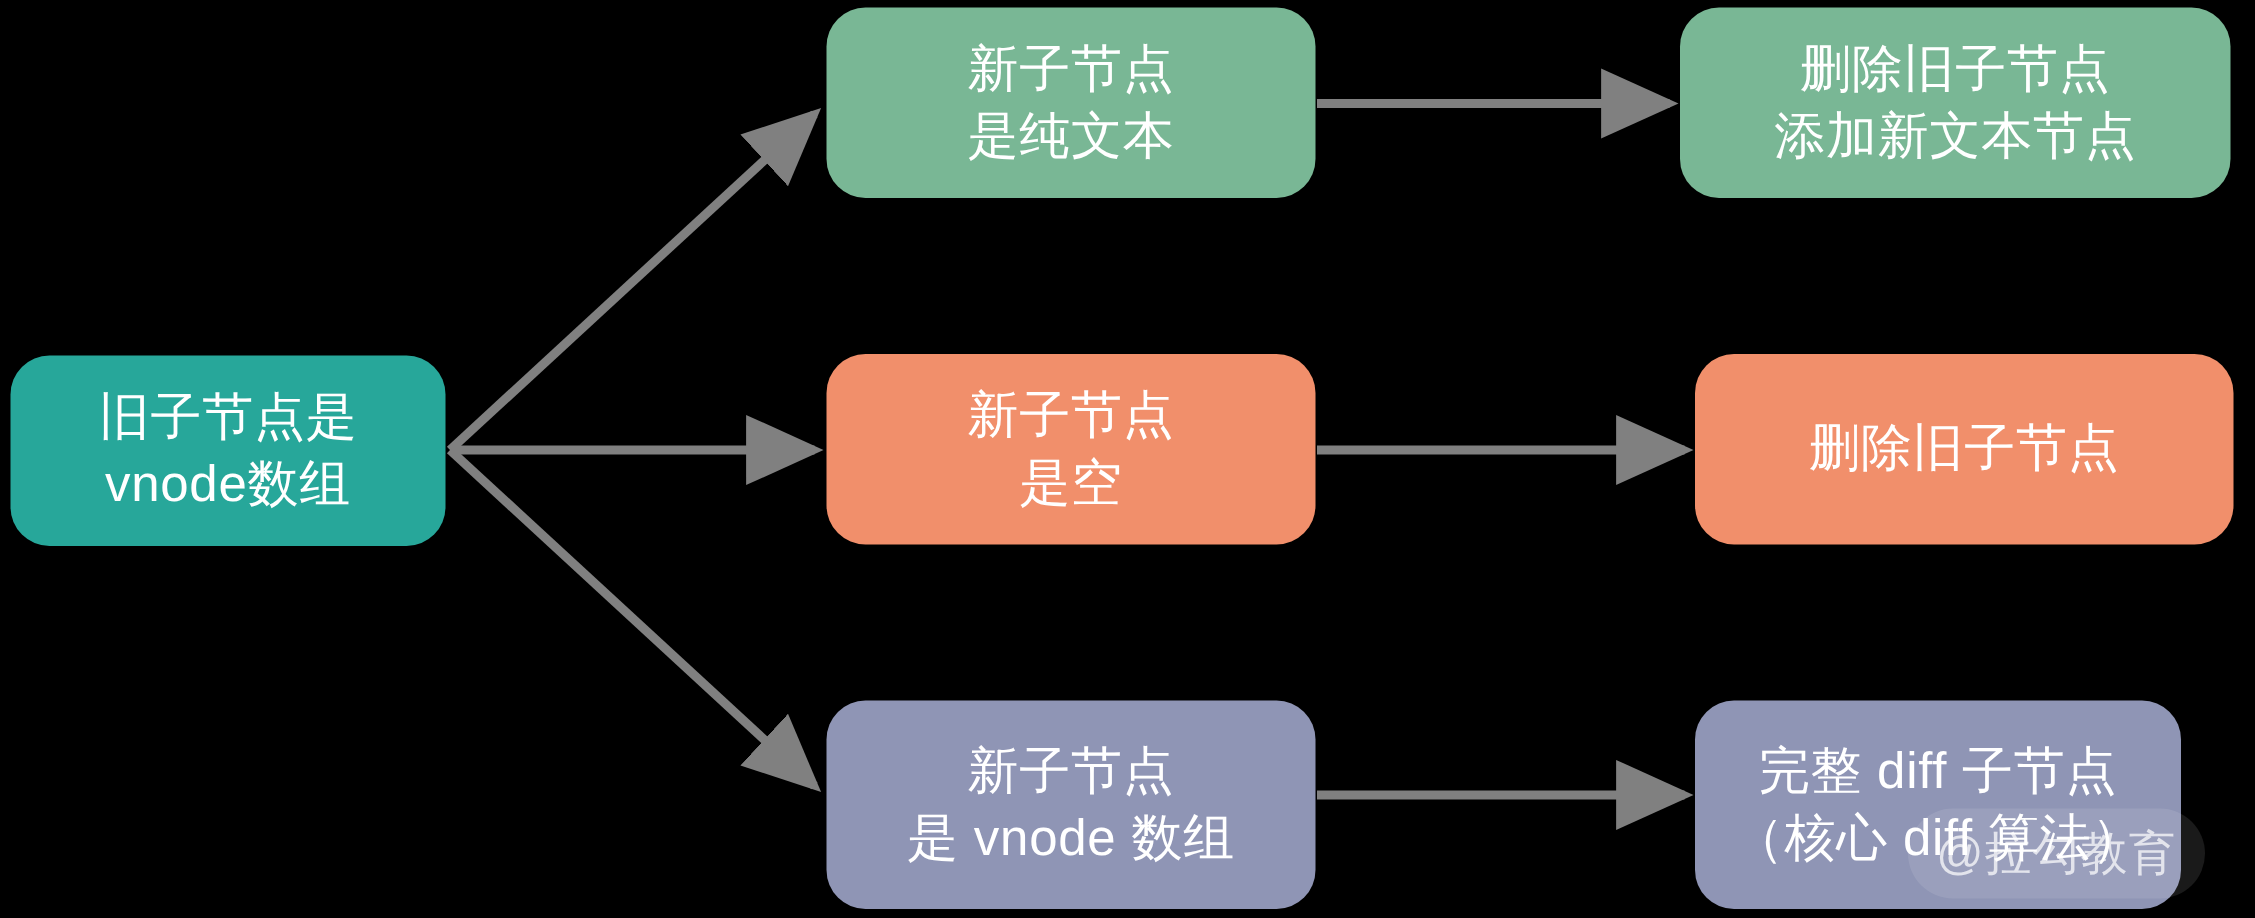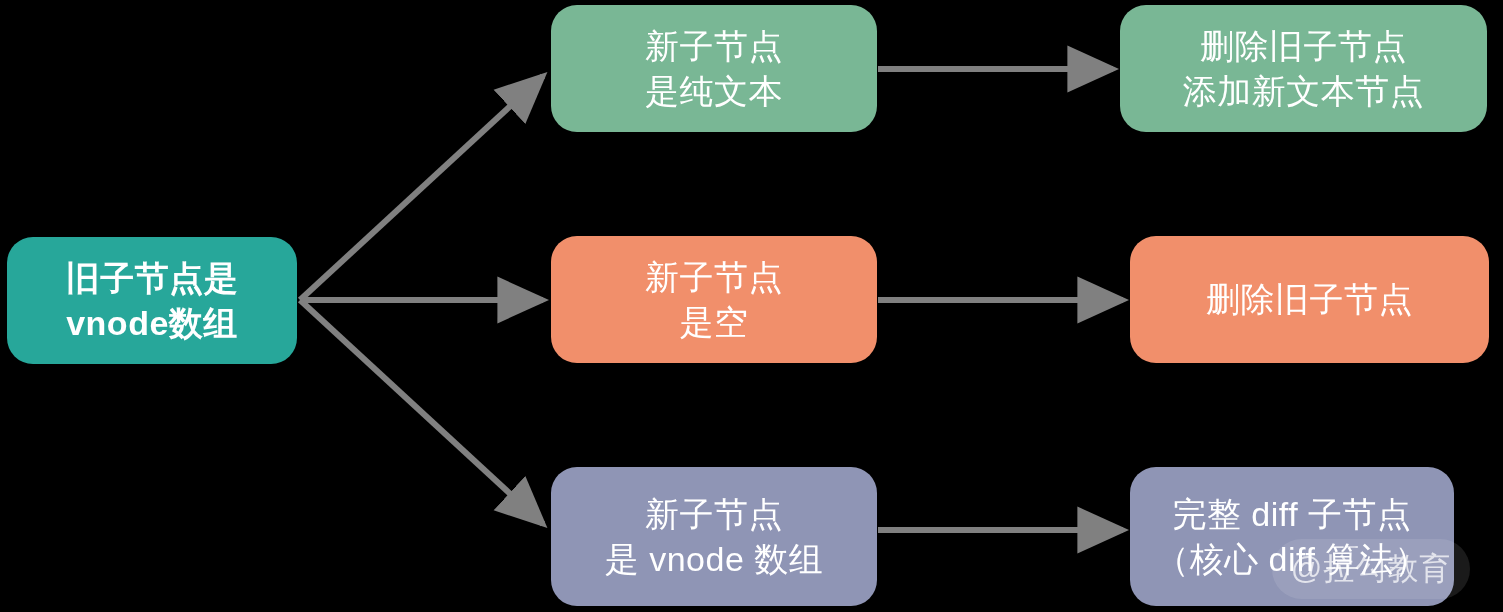--- a/index.html
+++ b/index.html
@@ -105,21 +105,21 @@
 
     <line x1="300" y1="300" x2="543" y2="76" stroke="#808080" stroke-width="6" marker-end="url(#ah)"></line>
     <line x1="300" y1="300" x2="543" y2="300" stroke="#808080" stroke-width="6" marker-end="url(#ah)"></line>
     <line x1="300" y1="300" x2="543" y2="524" stroke="#808080" stroke-width="6" marker-end="url(#ah)"></line>
 
     <line x1="878" y1="69" x2="1113" y2="69" stroke="#808080" stroke-width="6" marker-end="url(#ah)"></line>
     <line x1="878" y1="300" x2="1123" y2="300" stroke="#808080" stroke-width="6" marker-end="url(#ah)"></line>
     <line x1="878" y1="530" x2="1123" y2="530" stroke="#808080" stroke-width="6" marker-end="url(#ah)"></line>
   </svg>
 
-  <div class="node" id="node-root" style="background: rgb(39, 167, 154); font-weight: bold;">旧子节点是
+  <div class="node" id="node-root" style="background: rgb(39, 167, 154);">旧子节点是
 vnode数组</div>
 
   <div class="node" id="node-mid-0" style="background: rgb(121, 183, 149);">新子节点
 是纯文本</div>
   <div class="node" id="node-mid-1" style="background: rgb(241, 143, 107);">新子节点
 是空</div>
   <div class="node" id="node-mid-2" style="background: rgb(143, 149, 181);">新子节点
 是 vnode 数组</div>
 
   <div class="node" id="node-right-0" style="background: rgb(121, 183, 149);">删除旧子节点

